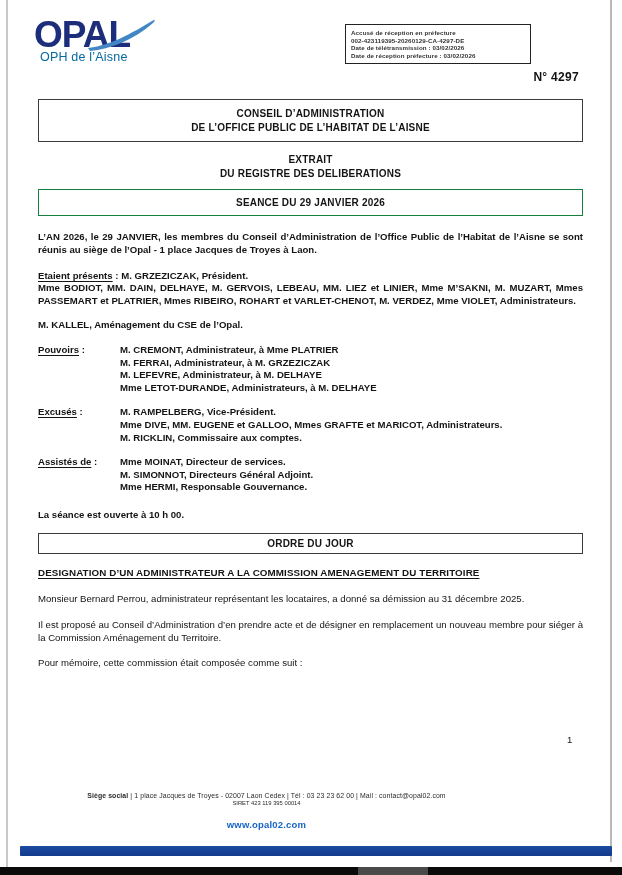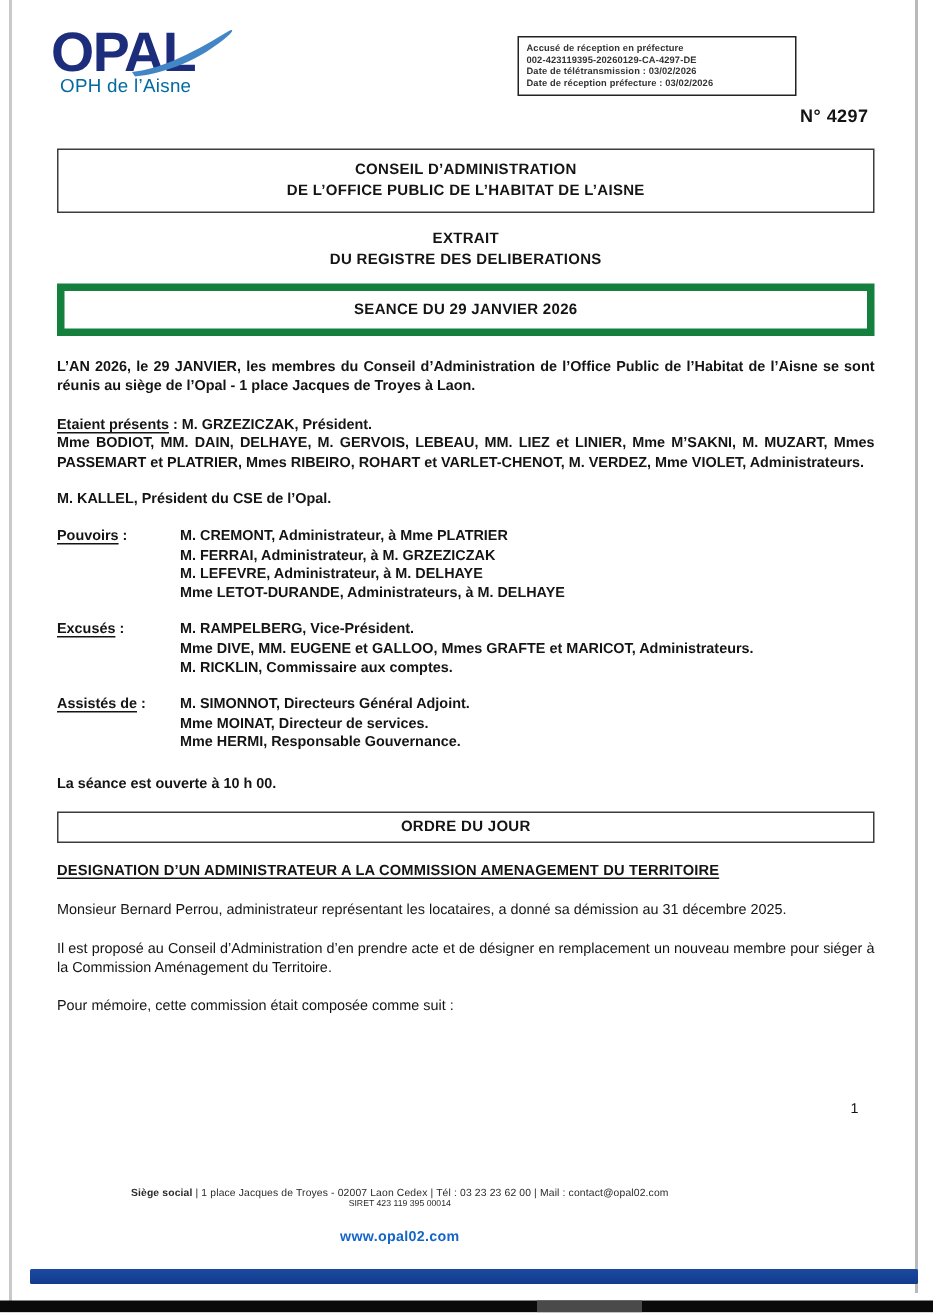--- a/index.html
+++ b/index.html
@@ -25,21 +25,21 @@
   .logo-swoosh { position:absolute; left:52px; top:2px; width:70px; height:36px; }
   .logo-sub { font-size:12.5px; color:#0369a1; margin-top:-4px; margin-left:6px; letter-spacing:0.2px; }
   .header-right { display:flex; flex-direction:column; align-items:flex-end; width:240px; margin-top:8px; }
   .stamp-box { width:186px; border:1px solid #222; padding:4px 5px; margin-right:52px; }
   .stamp-box div { font-size:6.2px; line-height:7.6px; font-weight:bold; color:#333; letter-spacing:0.1px; }
   .doc-number { font-size:12px; font-weight:bold; margin-top:6px; margin-right:4px; letter-spacing:0.3px; }
 
   
   .box-title { border:1px solid #3c3c3c; text-align:center; font-weight:bold; font-size:10px; line-height:13.5px; padding:7px 4px; margin-top:15px; letter-spacing:0.2px; }
   .center-block { text-align:center; font-weight:bold; font-size:10px; line-height:13.5px; margin-top:11px; letter-spacing:0.2px; }
-  .box-seance { border:5px solid #15803d; text-align:center; font-weight:bold; font-size:10px; padding:7px 4px; margin-top:9px; letter-spacing:0.2px; }
+  .box-seance { border:1px solid #15803d; text-align:center; font-weight:bold; font-size:10px; padding:7px 4px; margin-top:9px; letter-spacing:0.2px; }
 
   
   .b { font-weight:bold; }
   .para { font-size:9.6px; line-height:12.6px; text-align:justify; }
   .para-l { font-size:9.6px; line-height:12.6px; }
   .mt15 { margin-top:15px; } .mt13 { margin-top:13px; } .mt12 { margin-top:12px; }
   .u { text-decoration:underline; text-underline-offset:1.5px; }
 
   .role-row { display:flex; margin-top:12px; font-size:9.6px; line-height:12.6px; font-weight:bold; }
   .role-label { width:82px; flex:0 0 82px; }
@@ -100,21 +100,21 @@
     <p class="para b mt15">L’AN 2026, le 29 JANVIER, les membres du Conseil d’Administration de l’Office Public de l’Habitat de l’Aisne se sont réunis au siège de l’Opal - 1 place Jacques de Troyes à Laon.</p>
 
     <div class="mt13">
       <div class="para-l b">
         <span class="u">Etaient présents</span><span> : </span><span>M. GRZEZICZAK, Président.</span>
       </div>
       <p class="para b">Mme BODIOT, MM. DAIN, DELHAYE, M. GERVOIS, LEBEAU, MM. LIEZ et LINIER, Mme M’SAKNI, M. MUZART, Mmes PASSEMART et PLATRIER, Mmes RIBEIRO, ROHART et VARLET-CHENOT, M. VERDEZ, Mme VIOLET, Administrateurs.</p>
     </div>
 
     <div class="mt12">
-      <div class="para-l b">M. KALLEL, Président du CSE de l’Opal.</div>
+      <div class="para-l b">M. KALLEL, Aménagement du CSE de l’Opal.</div>
     </div>
 
     <div class="role-row">
       <div class="role-label"><span class="u">Pouvoirs</span><span> :</span></div>
       <div class="role-items">
         <div>M. CREMONT, Administrateur, à Mme PLATRIER</div>
         <div>M. FERRAI, Administrateur, à M. GRZEZICZAK</div>
         <div>M. LEFEVRE, Administrateur, à M. DELHAYE</div>
         <div>Mme LETOT-DURANDE, Administrateurs, à M. DELHAYE</div>
       </div>
@@ -125,22 +125,22 @@
       <div class="role-items">
         <div>M. RAMPELBERG, Vice-Président.</div>
         <div>Mme DIVE, MM. EUGENE et GALLOO, Mmes GRAFTE et MARICOT, Administrateurs.</div>
         <div>M. RICKLIN, Commissaire aux comptes.</div>
       </div>
     </div>
 
     <div class="role-row">
       <div class="role-label"><span class="u">Assistés de</span><span> :</span></div>
       <div class="role-items">
+        <div>Mme MOINAT, Directeur de services.</div>
         <div>M. SIMONNOT, Directeurs Général Adjoint.</div>
-        <div>Mme MOINAT, Directeur de services.</div>
         <div>Mme HERMI, Responsable Gouvernance.</div>
       </div>
     </div>
 
     <div class="para-l b mt15">La séance est ouverte à 10 h 00.</div>
 
     <div class="ordre-box">ORDRE DU JOUR</div>
 
     <div class="heading-u">DESIGNATION D’UN ADMINISTRATEUR A LA COMMISSION AMENAGEMENT DU TERRITOIRE</div>
 

